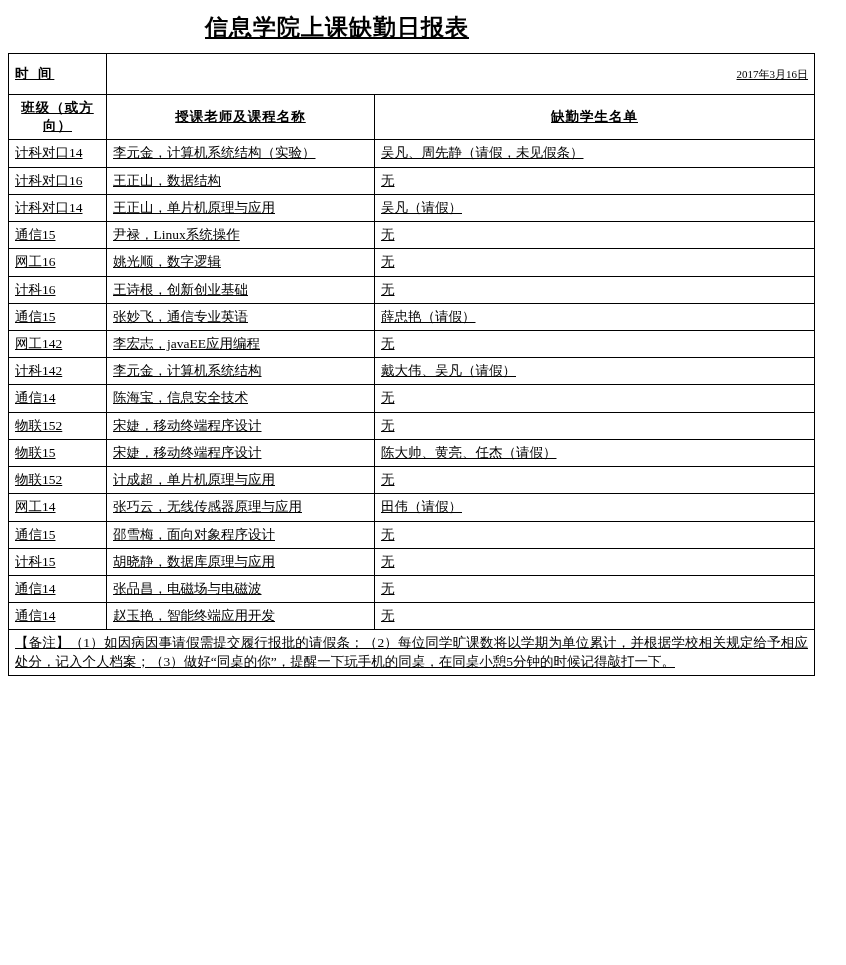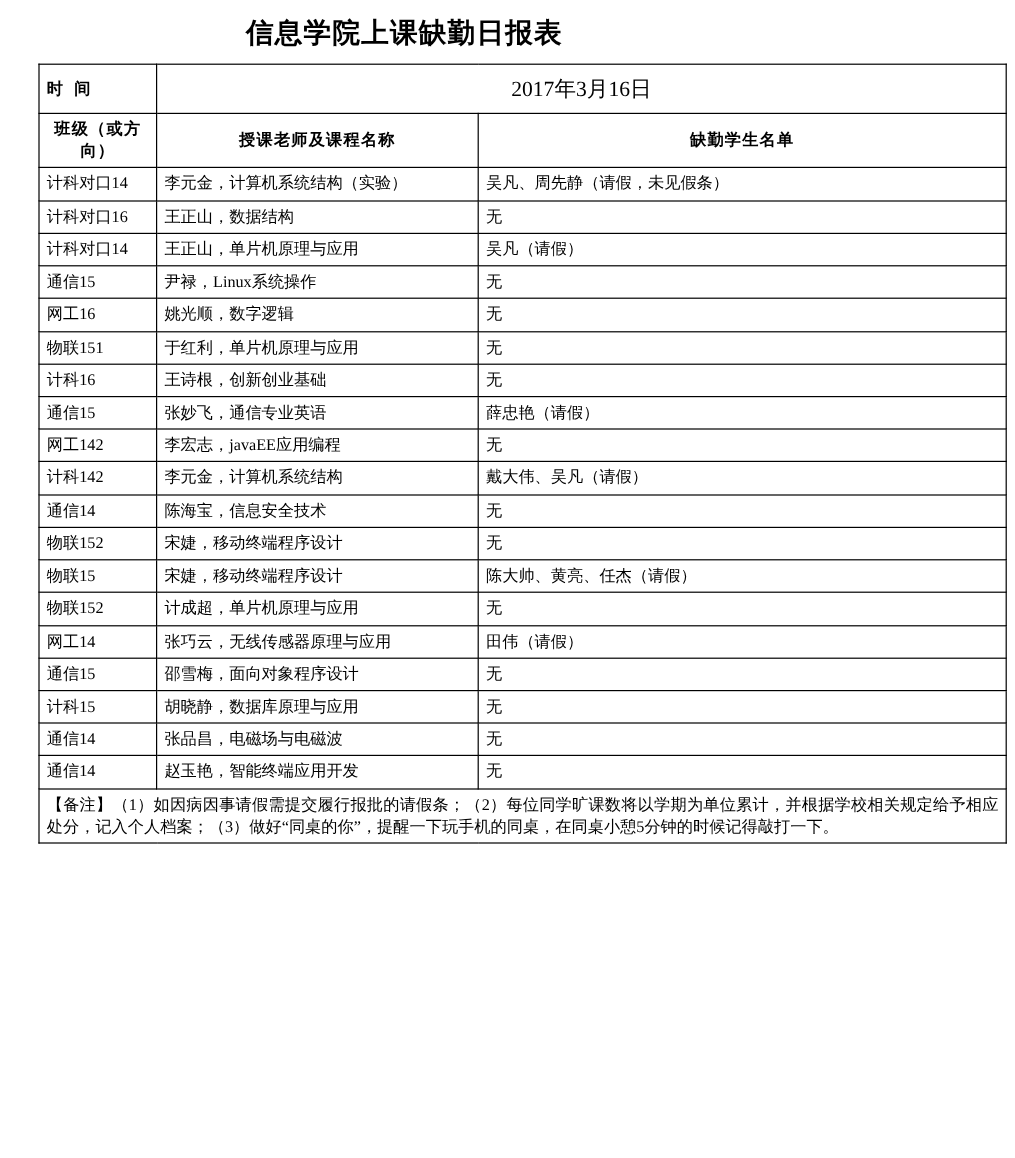--- a/index.html
+++ b/index.html
@@ -10,21 +10,22 @@
   body {
     width: 846px;
     height: 965px;
     font-family: "Liberation Serif", "DejaVu Serif", serif;
     color: #000000;
     overflow: hidden;
   }
   .page {
     width: 674px;
     box-sizing: border-box;
-    padding: 0 32px;
+    padding: 0 8px;
+    text-decoration: underline;
   }
   .doc-title {
     text-align: center;
     font-size: 23px;
     font-weight: bold;
     letter-spacing: 1px;
     margin: 12px 0 10px 0;
     font-family: "Liberation Serif", "DejaVu Serif", serif;
   }
   table.report {
@@ -48,22 +49,22 @@
     text-align: left;
     font-weight: bold;
     letter-spacing: 3px;
   }
   .hdr-center-b {
     text-align: center;
     font-weight: bold;
     letter-spacing: 1px;
   }
   .date-cell {
-    text-align: center;
-    font-size: 18px;
+    text-align: right;
+    font-size: 11px;
     height: 32px;
   }
   .row-cell {
     height: 24px;
   }
   .note-cell {
     text-align: justify;
     line-height: 1.6;
     font-size: 13.5px;
     padding: 5px 7px;
@@ -111,25 +112,20 @@
         <td>吴凡（请假）</td>
       </tr>
       <tr class="row-cell">
         <td>通信15</td>
         <td>尹禄，Linux系统操作</td>
         <td>无</td>
       </tr>
       <tr class="row-cell">
         <td>网工16</td>
         <td>姚光顺，数字逻辑</td>
-        <td>无</td>
-      </tr>
-      <tr class="row-cell">
-        <td>物联151</td>
-        <td>于红利，单片机原理与应用</td>
         <td>无</td>
       </tr>
       <tr class="row-cell">
         <td>计科16</td>
         <td>王诗根，创新创业基础</td>
         <td>无</td>
       </tr>
       <tr class="row-cell">
         <td>通信15</td>
         <td>张妙飞，通信专业英语</td>

